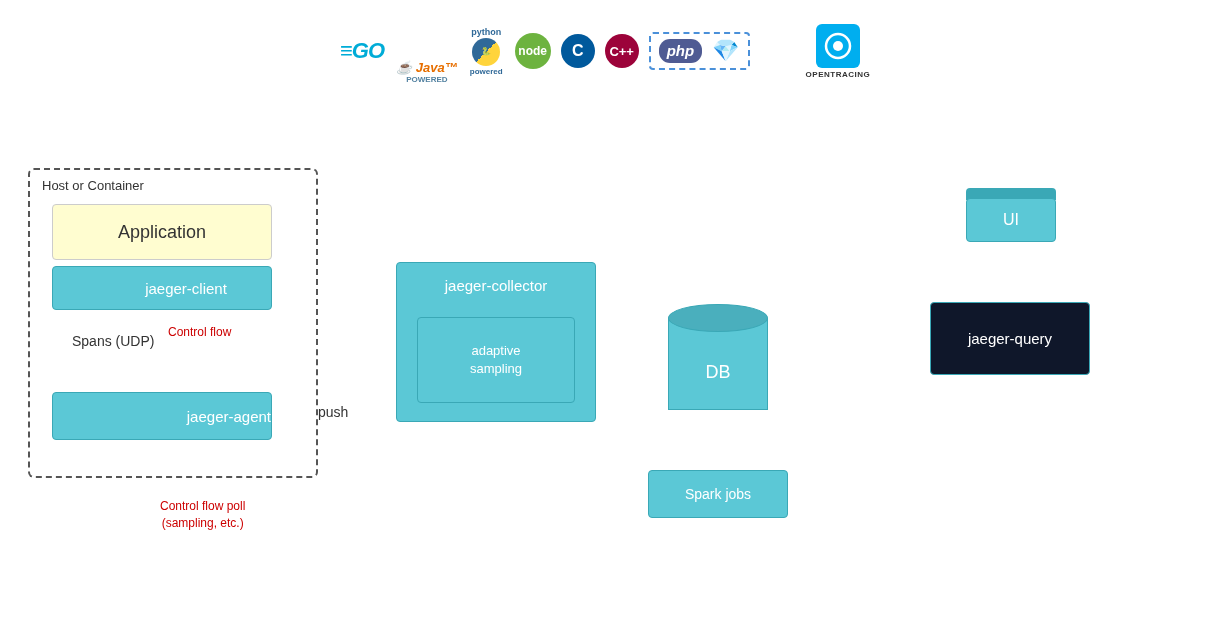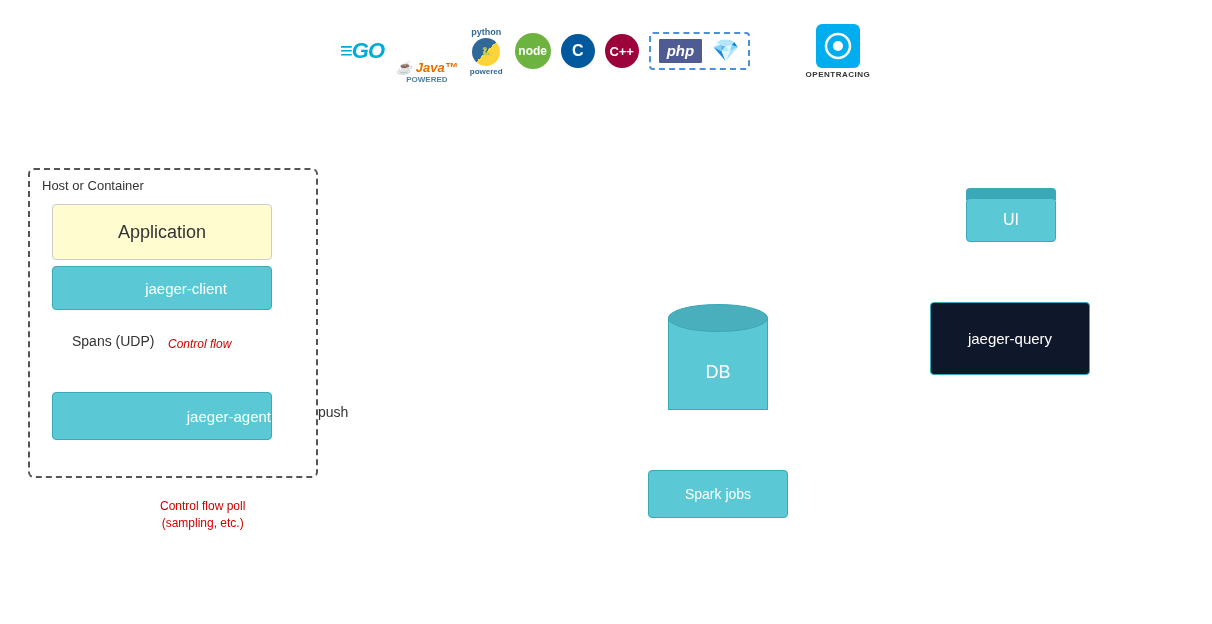--- a/index.html
+++ b/index.html
@@ -308,21 +308,21 @@
       </div>
     </div>
 
     <div class="lang-logo" style="margin-left:4px;">
       <div style="width:34px;height:34px;background:#9C033A;border-radius:50%;display:flex;align-items:center;justify-content:center;">
         <span style="font-size:13px;color:white;font-weight:900;">C++</span>
       </div>
     </div>
 
     <div class="logo-php-box" style="margin-left:4px;">
-      <div style="background:#4F5B93;padding:3px 8px;border-radius:1px;">
+      <div style="background:#4F5B93;padding:3px 8px;border-radius:11px;">
         <span style="font-size:15px;font-style:italic;font-weight:900;color:white;">php</span>
       </div>
 
       <div style="margin-left:6px;font-size:22px;color:#CC0000;">💎</div>
     </div>
 
     <div class="logo-opentracing" style="margin-left:50px;">
       <div style="display:flex;flex-direction:column;align-items:center;">
         <div style="width:44px;height:44px;background:#00AEEF;border-radius:6px;display:flex;align-items:center;justify-content:center;">
           <svg width="30" height="30" viewBox="0 0 30 30">
@@ -344,20 +344,26 @@
   </div>
 
   <div class="jaeger-client">
     <span class="jaeger-client-label">jaeger-client</span>
   </div>
 
   <div class="jaeger-agent">
     <span class="jaeger-agent-label">jaeger-agent</span>
   </div>
 
+  <div class="jaeger-collector">
+    <div class="jaeger-collector-label">jaeger-collector</div>
+    <div class="adaptive-sampling">
+      <span class="adaptive-label">adaptive<br>sampling</span>
+    </div>
+  </div>
 
   <div class="db-cylinder">
     <div class="db-cylinder-body">
       <div class="db-label">DB</div>
     </div>
     <div class="db-cylinder-top"></div>
   </div>
 
   <div class="spark-jobs">
     <span class="spark-label">Spark jobs</span>
@@ -370,21 +376,21 @@
   <div class="ui-box-top"></div>
 
   <div class="ui-box">
     <span class="ui-label">UI</span>
   </div>
 
   <div class="lbl" style="left:72px;top:332px;line-height:1.3;">
     <span>Spans
 (UDP)</span>
   </div>
-  <div class="lbl-red" style="left:168px;top:337px;line-height:1.3;font-style:italic;">
+  <div class="lbl-red" style="left:168px;top:325px;line-height:1.3;">
     <span>Control flow</span>
   </div>
   <div class="lbl" style="left:318px;top:404px;">
     <span>push</span>
   </div>
   <div class="lbl-red" style="left:160px;top:498px;text-align:center;line-height:1.4;">
     <span>Control flow poll<br>(sampling, etc.)</span>
   </div>
 
   <svg id="arrows" xmlns="http://www.w3.org/2000/svg">

